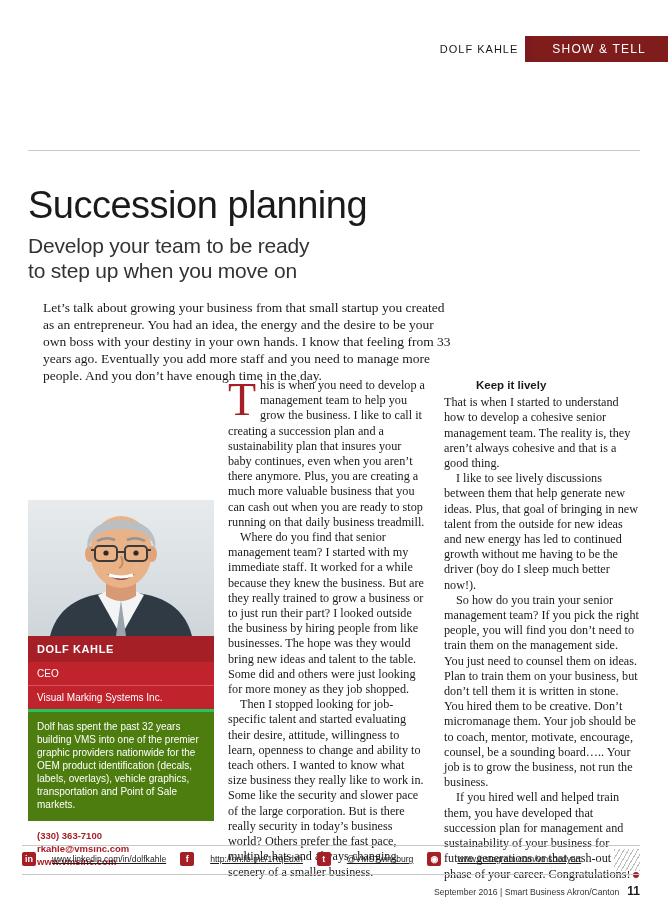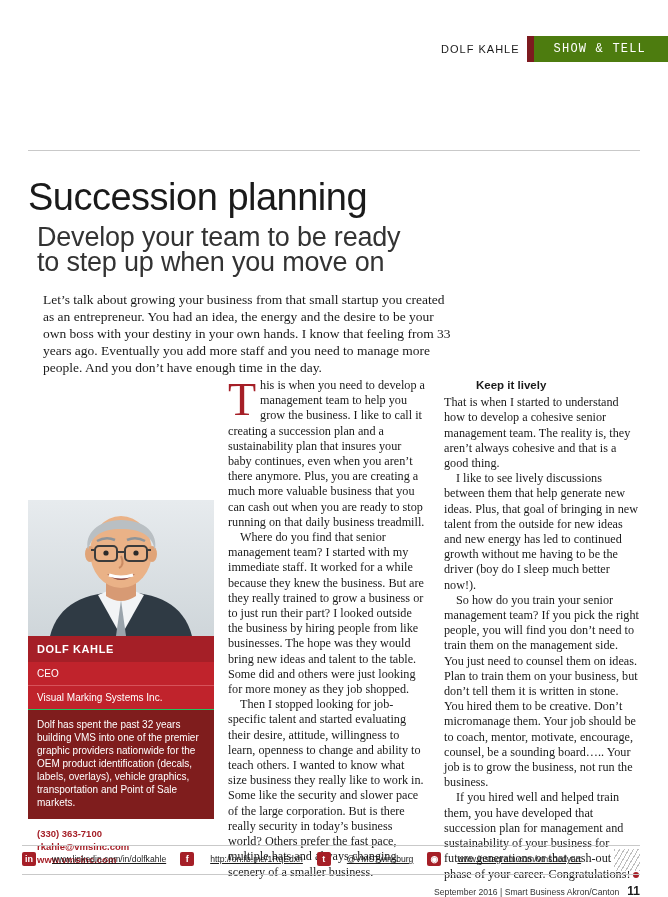--- a/index.html
+++ b/index.html
@@ -29,23 +29,23 @@
     font-family: "Liberation Sans", sans-serif;
     font-size: 11px;
     letter-spacing: 1px;
     color: #1a1a1a;
     display: flex;
     align-items: center;
     padding-right: 14px;
     font-weight: 400;
   }
   .header-tab {
-    background: #4d7c0f;
+    background: #7f1d1d;
     color: #ffffff;
-    font-family: Liberation Mono, monospace;
+    font-family: Liberation Sans, sans-serif;
     font-size: 12px;
     letter-spacing: 1.2px;
     display: flex;
     align-items: center;
     padding: 0 22px 0 20px;
     position: relative;
   }
   .header-tab-notch {
     position: absolute;
     left: -7px;
@@ -68,31 +68,31 @@
     position: absolute;
     top: 175px;
     left: 28px;
     width: 430px;
   }
   h1.headline {
     font-family: "Liberation Sans", sans-serif;
     font-weight: 400;
     font-size: 38px;
     line-height: 44px;
-    margin: 0 0 6px 0;
+    margin: 8px 0 6px 0;
     color: #1a1a1a;
     letter-spacing: -0.5px;
   }
   .deck {
     font-family: "Liberation Sans", sans-serif;
     font-weight: 400;
-    font-size: 27px;
+    font-size: 21px;
     line-height: 25px;
     color: #333333;
-    margin: 0 0 16px 9px;
+    margin: 0 0 16px 0;
     letter-spacing: -0.2px;
   }
   .standfirst {
     font-family: "Liberation Serif", serif;
     font-size: 13.5px;
     line-height: 17px;
     color: #1a1a1a;
     margin: 15px;
     width: 408px;
   }
@@ -126,27 +126,27 @@
     background: #c0232c;
     color: #ffffff;
     font-family: "Liberation Sans", sans-serif;
     font-size: 10px;
     padding: 6px 9px;
   }
   .rolebar + .rolebar {
     border-top: 1px solid #d6535a;
   }
   .biobar {
-    background: #7f1d1d;
+    background: #4d7c0f;
     color: #ffffff;
     font-family: "Liberation Sans", sans-serif;
     font-size: 10px;
     line-height: 13px;
     padding: 8px 9px 10px 9px;
-    border-top: 1px solid #22c55e;
+    border-top: 3px solid #22c55e;
   }
   .contactbar {
     background: #ffffff;
     color: #a51f27;
     font-family: "Liberation Sans", sans-serif;
     font-weight: bold;
     font-size: 9.5px;
     line-height: 13px;
     padding: 8px 9px 2px 9px;
   }

